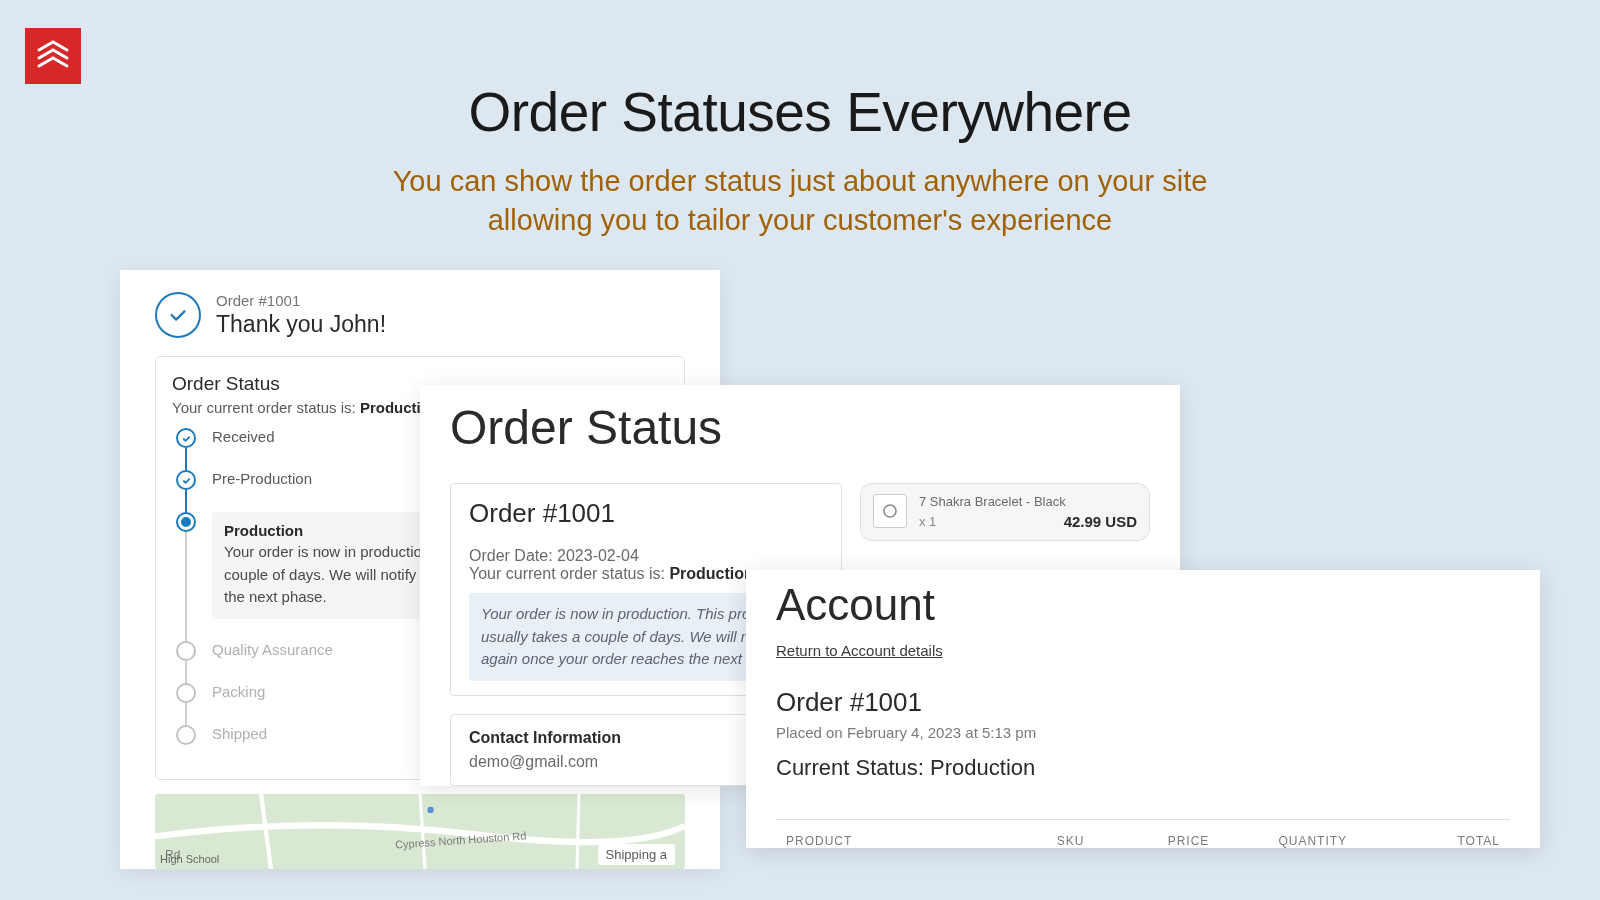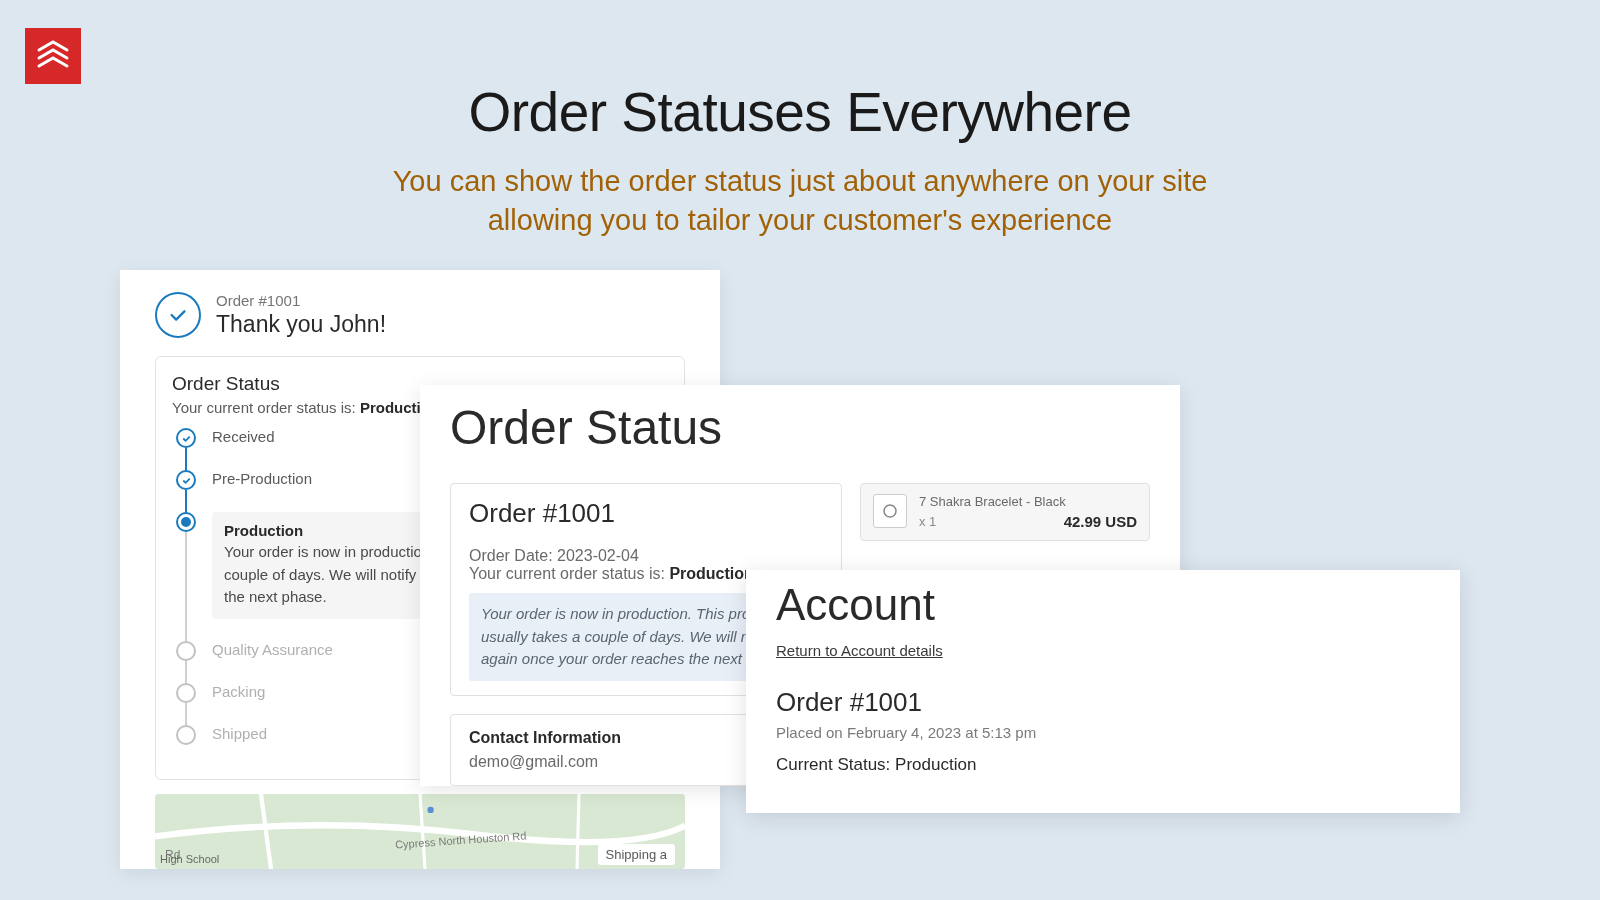--- a/index.html
+++ b/index.html
@@ -133,45 +133,45 @@
 .note-box {
   background: #e8eff7; border-radius: 3px; padding: 10px 12px; margin-top: 10px;
   font-style: italic; color: #5a6572; font-size: 15px; line-height: 1.5;
 }
 .cust-card { border: 1px solid #e0e0e0; border-radius: 4px; padding: 14px 18px;}
 .cust-card h2 { font-size: 26px; font-weight: 400; color: #2a2a2a; margin-bottom: 18px;}
 .cust-card .sub { font-weight: 600; font-size: 16px; color: #2a2a2a; margin-bottom: 6px;}
 .cust-card .email { color: #6a6a6a; font-size: 16px;}
 .card2-right { width: 290px;}
 .product-row {
-  background: #f6f6f6; border: 1px solid #e0e0e0; border-radius: 4px;
+  background: #f6f6f6; border: 1px solid #e0e0e0; border-radius: 12px;
   padding: 10px 12px; display: flex; gap: 12px; align-items: flex-start;
 }
 .prod-thumb { width: 34px; height: 34px; background:#fff; border:1px solid #ccc; border-radius:3px; display:flex; align-items:center; justify-content:center;}
 .prod-info { flex:1;}
 .prod-name { font-size: 13px; color: #6a6a6a;}
 .prod-qty-row { display:flex; justify-content: space-between; margin-top: 4px; align-items:center;}
 .prod-qty { font-size: 13px; color: #8a8a8a;}
 .prod-price { font-size: 15px; font-weight:600; color: #2a2a2a;}
 
 
 .card3 {
   position: absolute;
   left: 746px;
   top: 570px;
-  width: 714px;
+  width: 794px;
   background: #fff;
   box-shadow: 0 4px 22px rgba(0,0,0,0.12);
   padding: 10px 30px 0 30px;
 }
 .card3 h1 { font-size: 44px; font-weight: 500; color: #2a2a2a; margin-bottom: 12px;}
 .return-link { font-size: 15px; color: #3a3a3a; text-decoration: underline; display:inline-block; margin-bottom: 28px;}
 .card3 h2 { font-size: 26px; font-weight: 500; color: #2a2a2a; margin-bottom: 6px;}
 .placed { font-size: 15px; color: #7a7a7a; margin-bottom: 14px;}
-.curstat { font-size: 17px; color: #6a6a6a; margin-bottom: 38px;}
+.curstat { font-size: 22px; color: #6a6a6a; margin-bottom: 38px;}
 .curstat span { color: #2a2a2a;}
 .table-head {
   border-top: 1px solid #e0e0e0;
   display: flex; padding: 14px 10px 0 10px;
   font-size: 12px; letter-spacing: 1px; color: #7a7a7a;
 }
 .th-product { flex: 2.2;}
 .th-sku { flex: 0.9;}
 .th-price { flex: 0.9;}
 .th-qty { flex: 1;}
@@ -306,13 +306,20 @@
 </div>
 
 <div class="card3">
   <h1>Account</h1>
   <a class="return-link">Return to Account details</a>
   <h2>Order #1001</h2>
   <div class="placed">Placed on February 4, 2023 at 5:13 pm</div>
   <div class="curstat">
     <span>Current Status: </span><span>Production</span>
   </div>
+  <div class="table-head">
+    <div class="th-product">PRODUCT</div>
+    <div class="th-sku">SKU</div>
+    <div class="th-price">PRICE</div>
+    <div class="th-qty">QUANTITY</div>
+    <div class="th-total">TOTAL</div>
+  </div>
 </div>
 
 </body></html>

